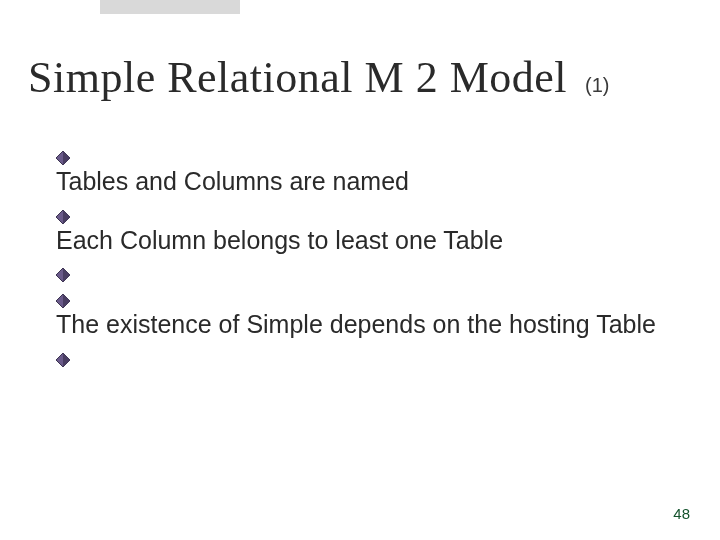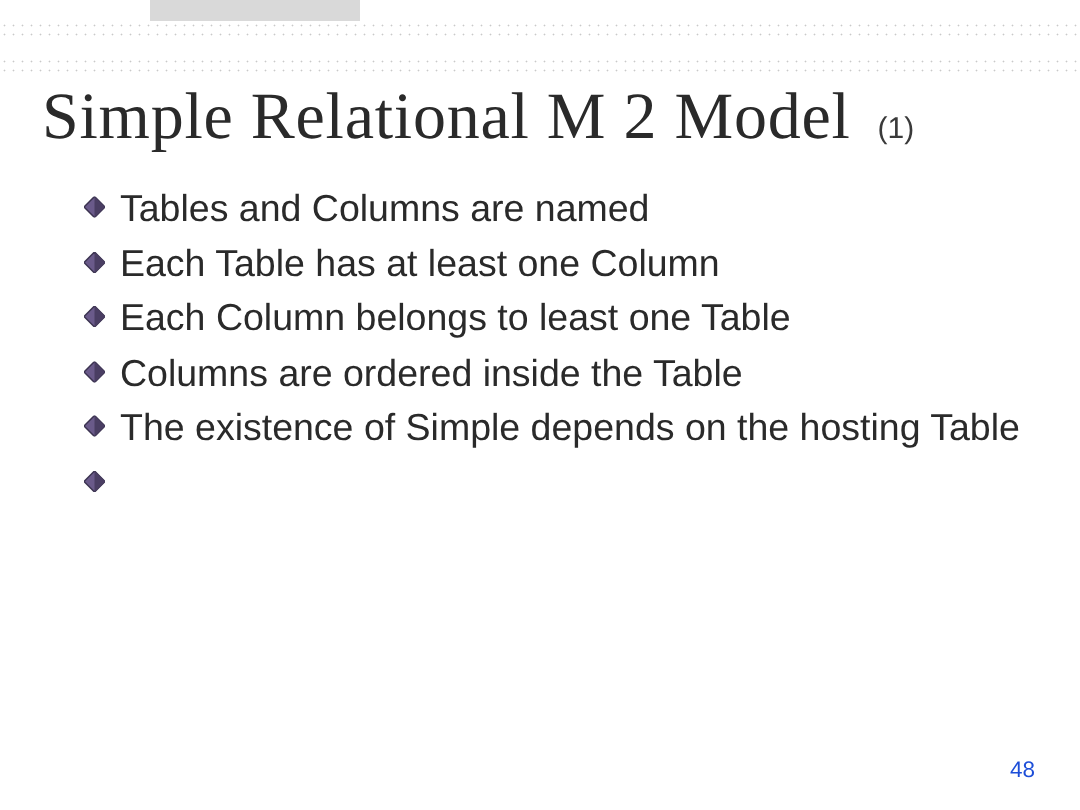--- a/index.html
+++ b/index.html
@@ -28,62 +28,63 @@
   .slide {
     position: absolute;
     top: 52px;
     left: 28px;
     right: 40px;
   }
   .title-row {
     display: flex;
     align-items: baseline;
     gap: 18px;
-    margin-bottom: 20px;
+    margin-bottom: 40px;
   }
   .title {
     font-family: "Times New Roman", Times, serif;
     font-size: 44px;
     font-weight: 400;
     color: #2a2a2a;
     letter-spacing: 0.5px;
   }
   .title-suffix {
     font-family: Verdana, Geneva, sans-serif;
     font-size: 20px;
     color: #3a3a3a;
   }
   .bullets {
     padding-left: 28px;
   }
   .bullet-item {
     display: flex;
     align-items: flex-start;
     margin-bottom: 4px;
+    flex-direction: column;
   }
   .bullet-icon {
     flex: 0 0 auto;
     width: 14px;
     height: 14px;
     margin-top: 8px;
     margin-right: 10px;
   }
   .bullet-icon svg { display: block; }
   .bullet-text {
     font-size: 25px;
     line-height: 1.3;
     color: #2a2a2a;
     font-weight: 400;
   }
   .page-number {
     position: absolute;
     bottom: 18px;
     right: 30px;
     font-size: 15px;
-    color: #1d4ed8;
+    color: #14532d;
     font-family: Verdana, sans-serif;
   }
 </style>
 </head>
 <body>
 
 <div class="gray-tab"></div>
 <div class="dotted-band band1"></div>
 <div class="dotted-band band2"></div>
 
@@ -103,39 +104,29 @@
       </span>
       <span class="bullet-text">Tables and Columns are named</span>
     </div>
     <div class="bullet-item">
       <span class="bullet-icon">
         <svg viewBox="0 0 14 14" width="14" height="14">
             <polygon points="7,0 14,7 7,14 0,7" fill="#6a5a8a" stroke="#3b3350" stroke-width="1"></polygon>
             <polygon points="7,0 14,7 7,14" fill="#4a3e63"></polygon>
           </svg>
       </span>
-      <span class="bullet-text">Each Table has at least one Column</span>
-    </div>
-    <div class="bullet-item">
-      <span class="bullet-icon">
-        <svg viewBox="0 0 14 14" width="14" height="14">
-            <polygon points="7,0 14,7 7,14 0,7" fill="#6a5a8a" stroke="#3b3350" stroke-width="1"></polygon>
-            <polygon points="7,0 14,7 7,14" fill="#4a3e63"></polygon>
-          </svg>
-      </span>
       <span class="bullet-text">Each Column belongs to least one Table</span>
     </div>
     <div class="bullet-item">
       <span class="bullet-icon">
         <svg viewBox="0 0 14 14" width="14" height="14">
             <polygon points="7,0 14,7 7,14 0,7" fill="#6a5a8a" stroke="#3b3350" stroke-width="1"></polygon>
             <polygon points="7,0 14,7 7,14" fill="#4a3e63"></polygon>
           </svg>
       </span>
-      <span class="bullet-text">Columns are ordered inside the Table</span>
     </div>
     <div class="bullet-item">
       <span class="bullet-icon">
         <svg viewBox="0 0 14 14" width="14" height="14">
             <polygon points="7,0 14,7 7,14 0,7" fill="#6a5a8a" stroke="#3b3350" stroke-width="1"></polygon>
             <polygon points="7,0 14,7 7,14" fill="#4a3e63"></polygon>
           </svg>
       </span>
       <span class="bullet-text">The existence of Simple depends on the hosting Table</span>
     </div>

